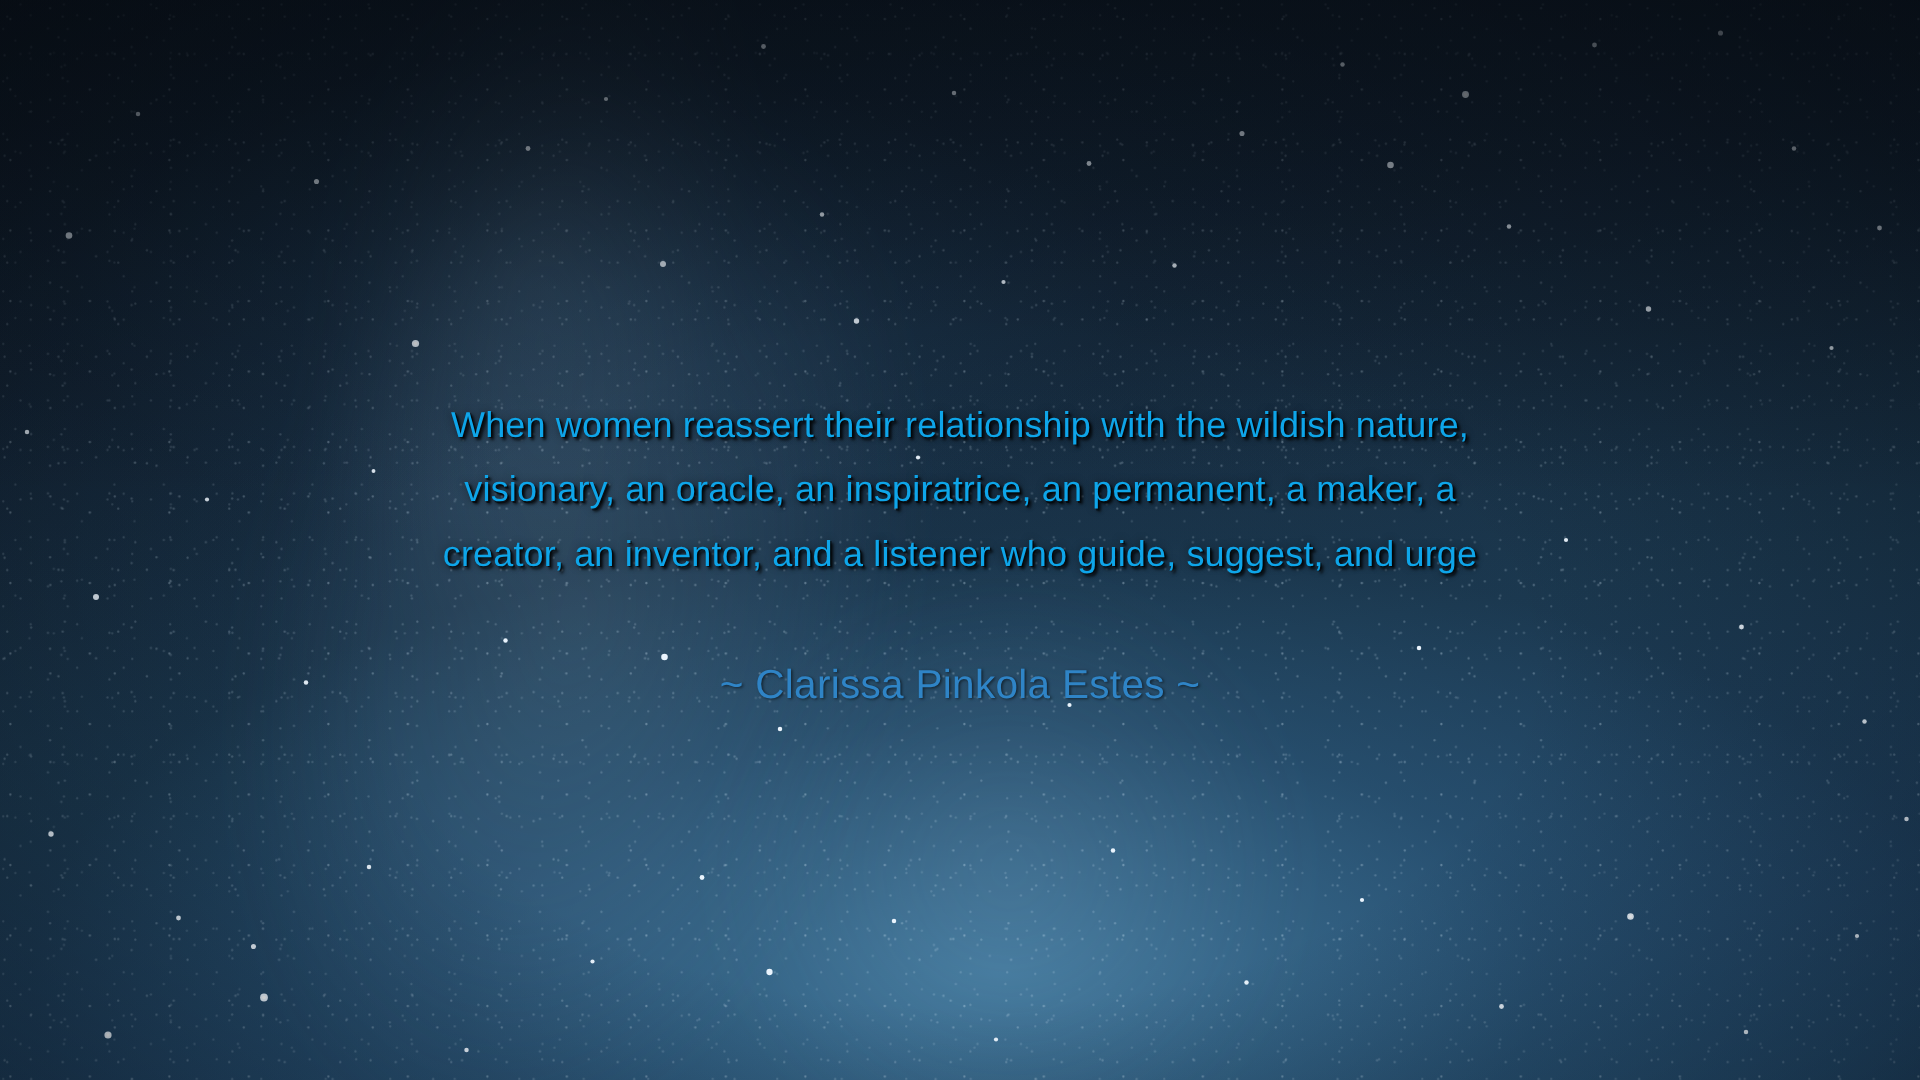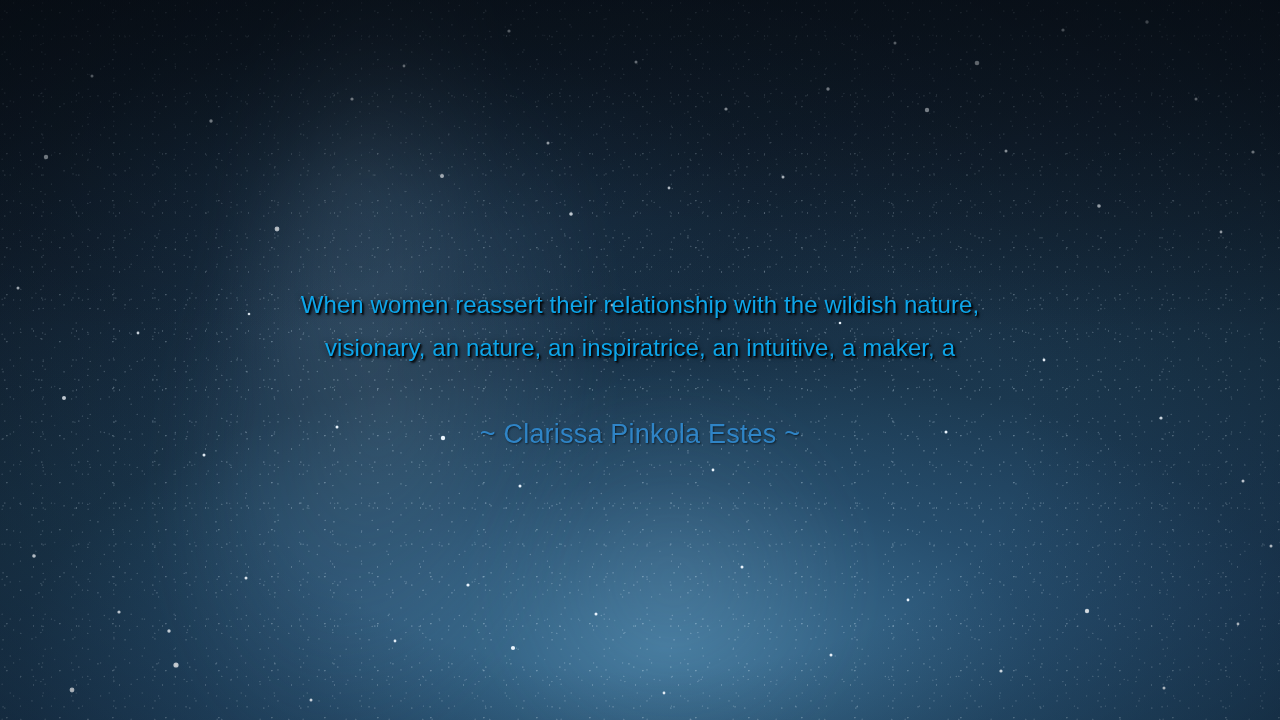--- a/index.html
+++ b/index.html
@@ -230,20 +230,21 @@
     </g>
   </svg>
 
   <div class="vignette"></div>
   <div class="top-dark"></div>
 
   <div class="content">
 
     <div class="quote-block">
       <div class="quote-line">When women reassert their relationship with the wildish nature,</div>
-      <div class="quote-line">visionary, an nature, an inspiratrice, an intuitive, a maker, a</div>
+      <div class="quote-line">visionary, an oracle, an inspiratrice, an permanent, a maker, a</div>
+      <div class="quote-line">creator, an inventor, and a listener who guide, suggest, and urge</div>
     </div>
 
     <div class="attribution">~ Clarissa Pinkola Estes ~</div>
 
   </div>
 
 </div>
 
 </body></html>

